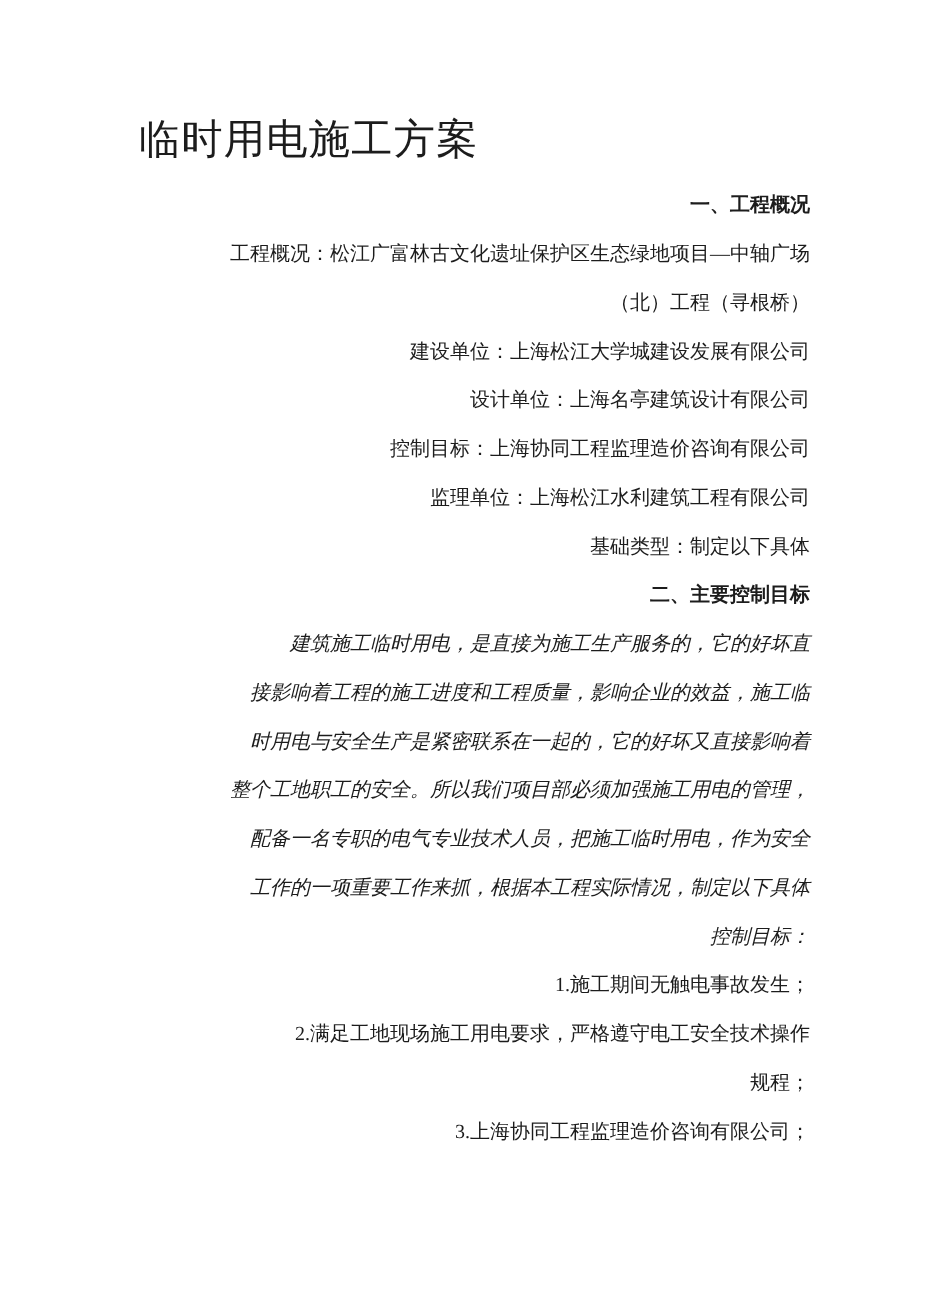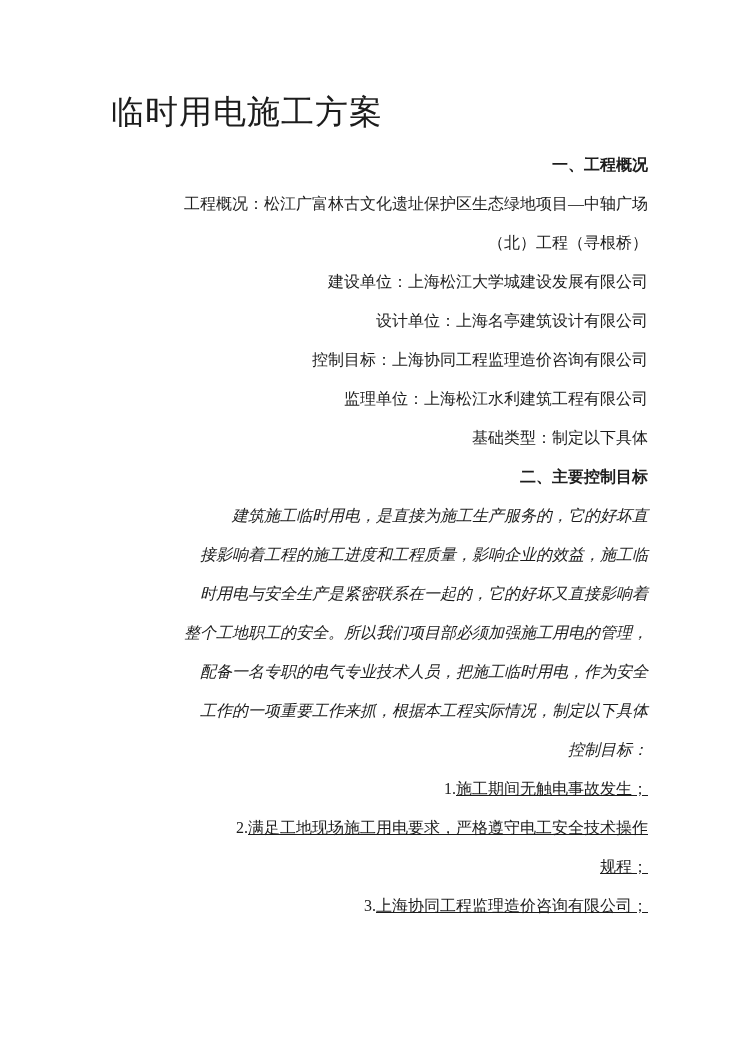--- a/index.html
+++ b/index.html
@@ -53,21 +53,20 @@
   .objective {
     white-space: normal;
   }
   .objective .num {
     display: inline-block;
     width: 81px;
     text-indent: 1px;
   }
   .objective .otext {
     white-space: pre-line;
-    text-decoration: underline;
   }
 </style>
 </head>
 <body>
 
 <div class="page">
 
   <h1 class="doc-title">临时用电施工方案</h1>
 
   <div class="content">

